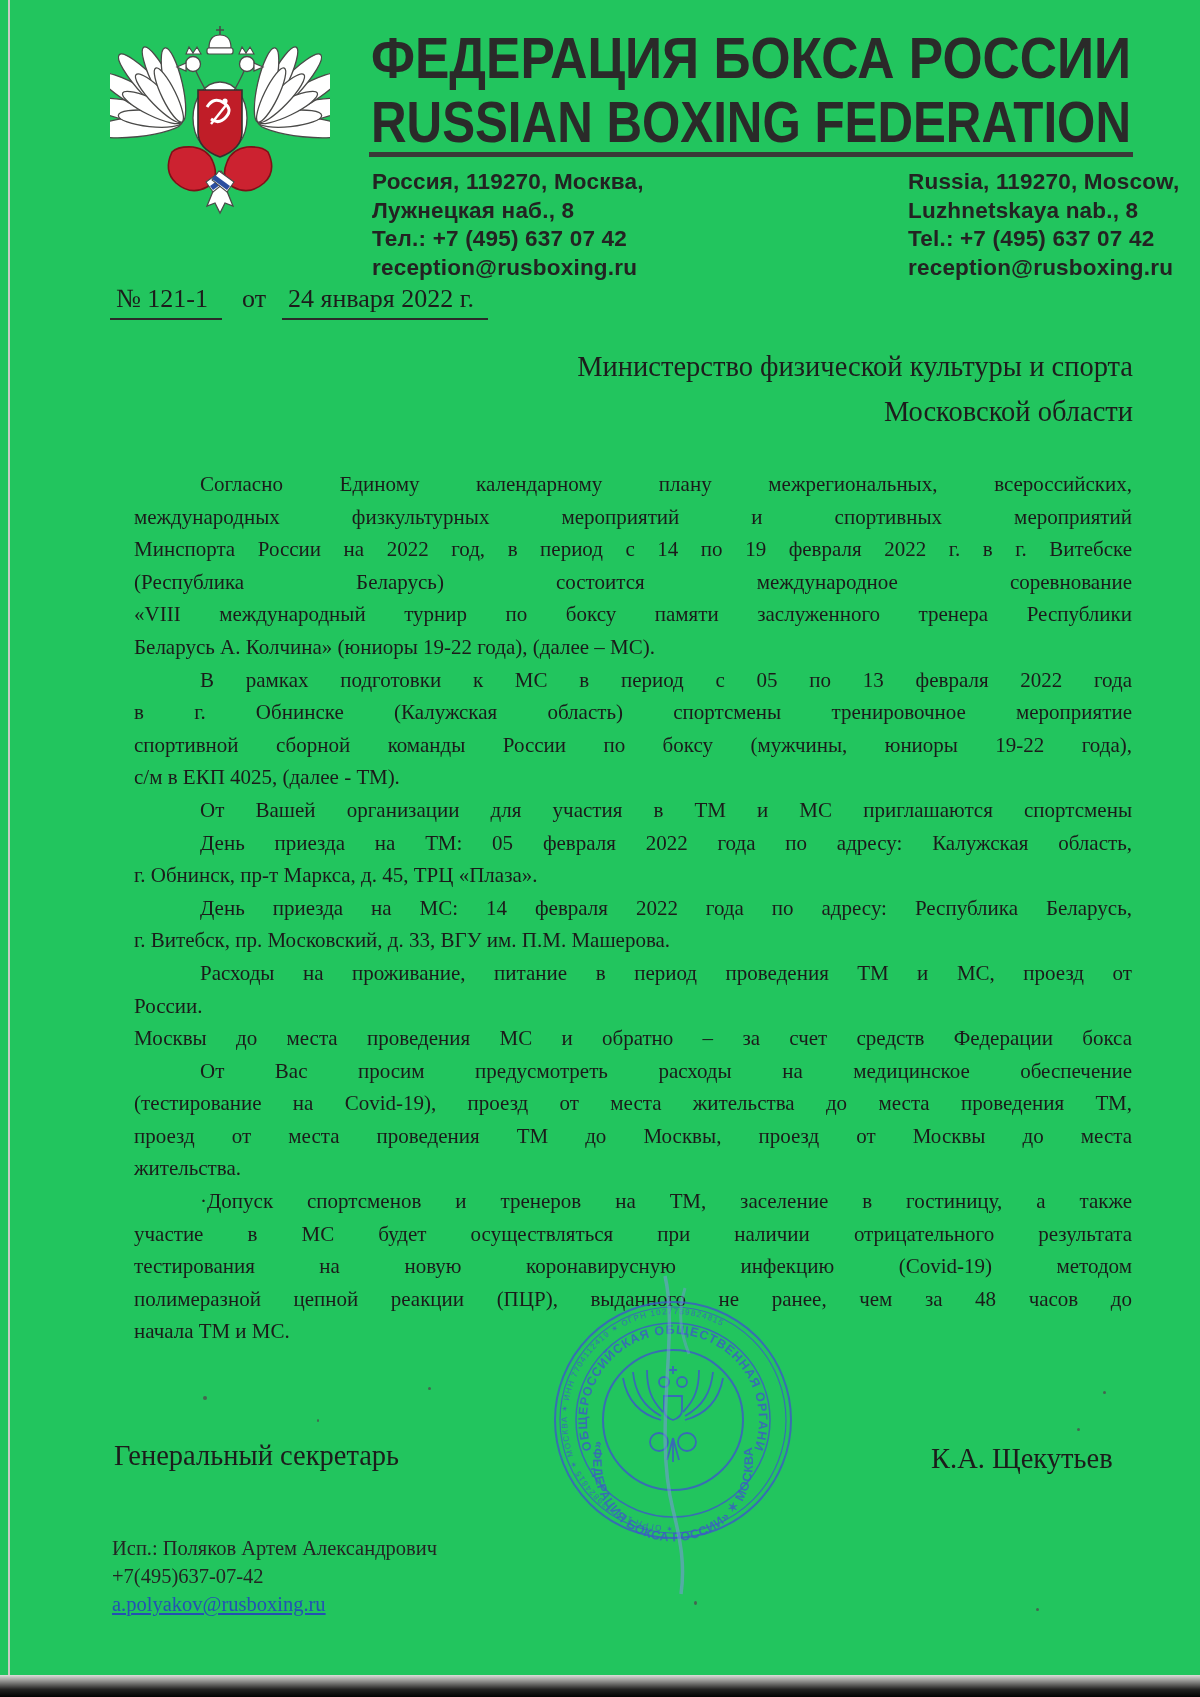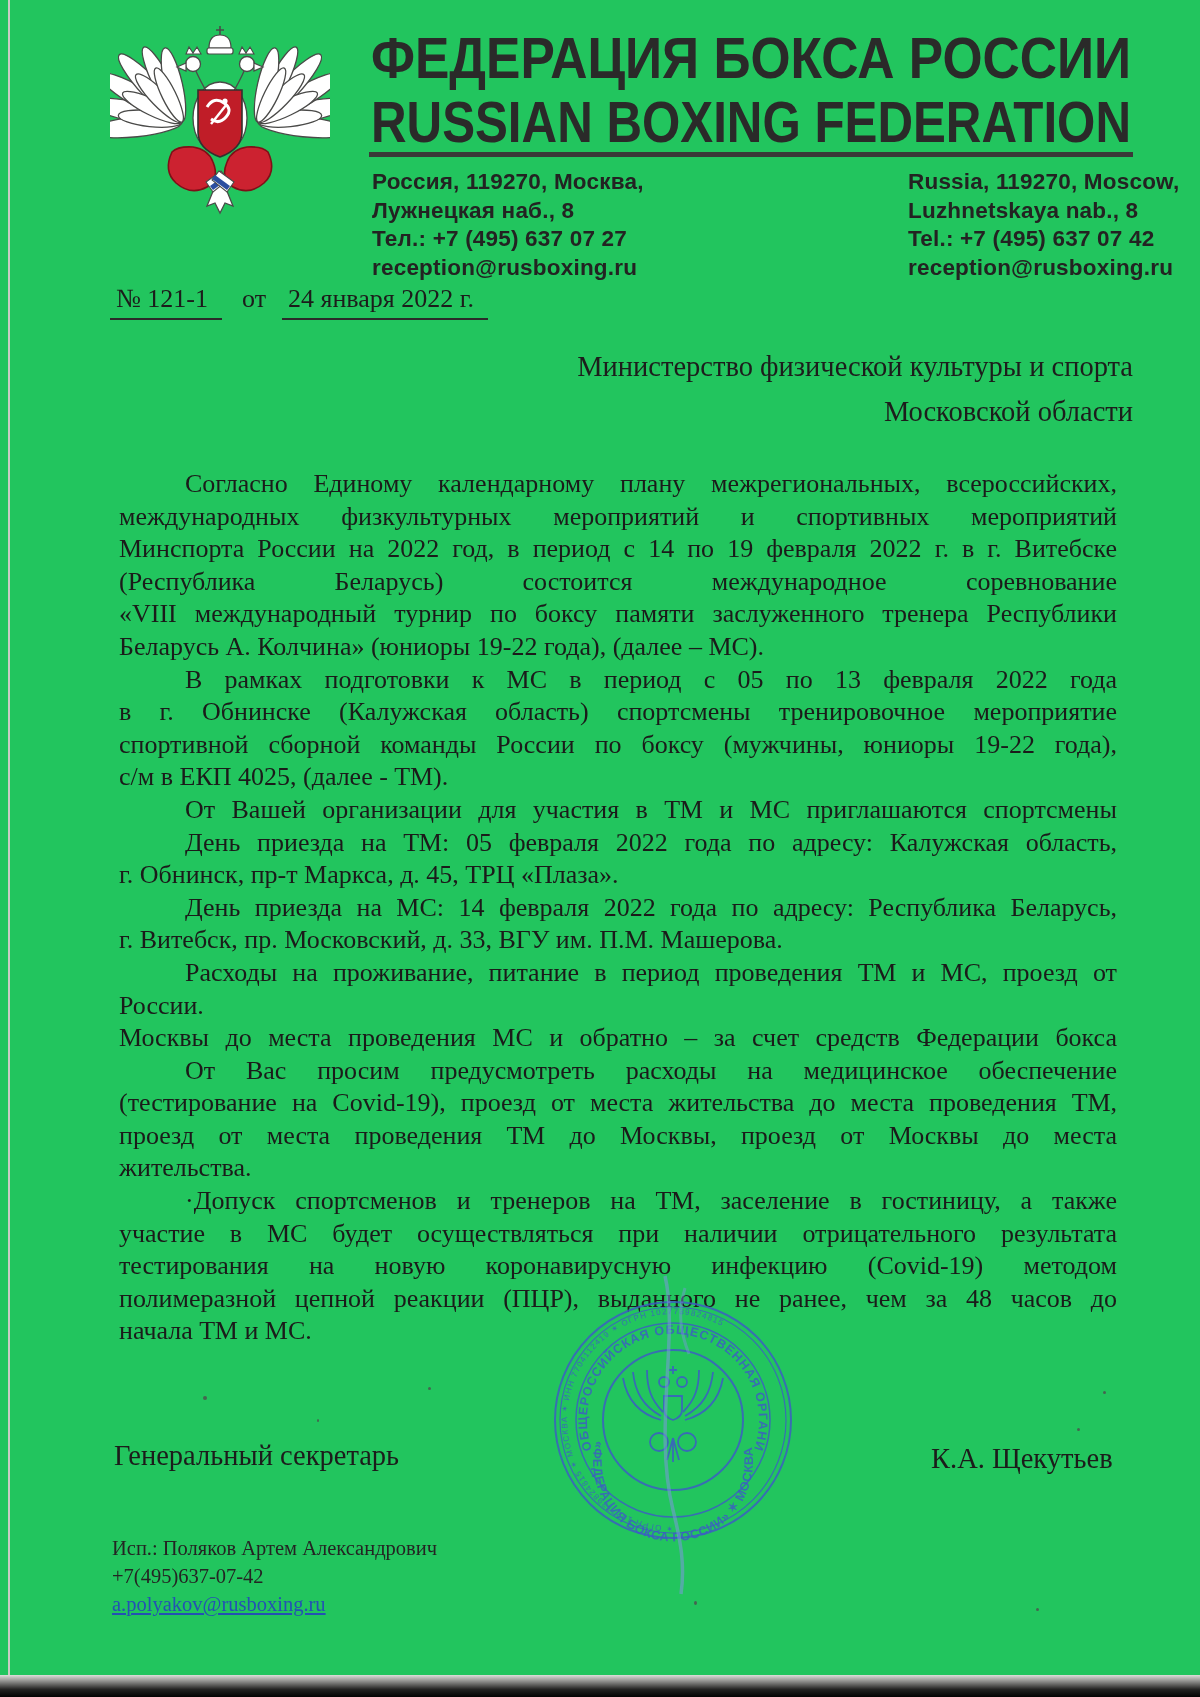--- a/index.html
+++ b/index.html
@@ -20,21 +20,21 @@
   .contact.ru{left:372px;}
   .contact.en{left:908px;}
   
   .refline{position:absolute;left:110px;top:284px;font-size:26px;display:flex;align-items:baseline;white-space:nowrap;}
   .refline .u{border-bottom:2px solid #2b2b2a;padding:0 14px 4px 6px;}
   .refline .from{padding:0 16px 0 20px;}
   
   .addressee{position:absolute;right:67px;top:344px;width:700px;text-align:right;
         font-size:28.5px;line-height:45px;color:#1d1d1c;}
   
-  .body-text{position:absolute;left:119px;top:468px;width:998px;font-size:26px;color:#1b1b1a;}
+  .body-text{position:absolute;left:134px;top:468px;width:998px;font-size:21px;color:#1b1b1a;}
   .bl{line-height:32.6px;text-align:justify;text-align-last:justify;white-space:normal;}
   .bl.first{text-indent:66px;}
   .bl.pend{text-align-last:left;}
   
   .sig-title{position:absolute;left:114px;top:1440px;font-size:28.5px;}
   .sig-name{position:absolute;left:931px;top:1443px;font-size:28.5px;}
   
   .stamp{position:absolute;left:533px;top:1270px;}
   .stamp text{font-family:"Liberation Sans",sans-serif;}
   
@@ -99,21 +99,21 @@
     <svg width="766" height="132" viewBox="0 0 766 132">
       <text x="2" y="56" font-size="58" textLength="760" lengthAdjust="spacingAndGlyphs">ФЕДЕРАЦИЯ БОКСА РОССИИ</text>
       <text x="2" y="120" font-size="58" textLength="760" lengthAdjust="spacingAndGlyphs">RUSSIAN BOXING FEDERATION</text>
     </svg>
   </div>
   <div class="rule"></div>
 
   <div class="contact ru">
     <div>Россия, 119270, Москва,</div>
     <div>Лужнецкая наб., 8</div>
-    <div>Тел.: +7 (495) 637 07 27</div>
+    <div>Тел.: +7 (495) 637 07 42</div>
     <div>reception@rusboxing.ru</div>
   </div>
   <div class="contact en">
     <div>Russia, 119270, Moscow,</div>
     <div>Luzhnetskaya nab., 8</div>
     <div>Tel.: +7 (495) 637 07 42</div>
     <div>reception@rusboxing.ru</div>
   </div>
 
   <div class="refline">

